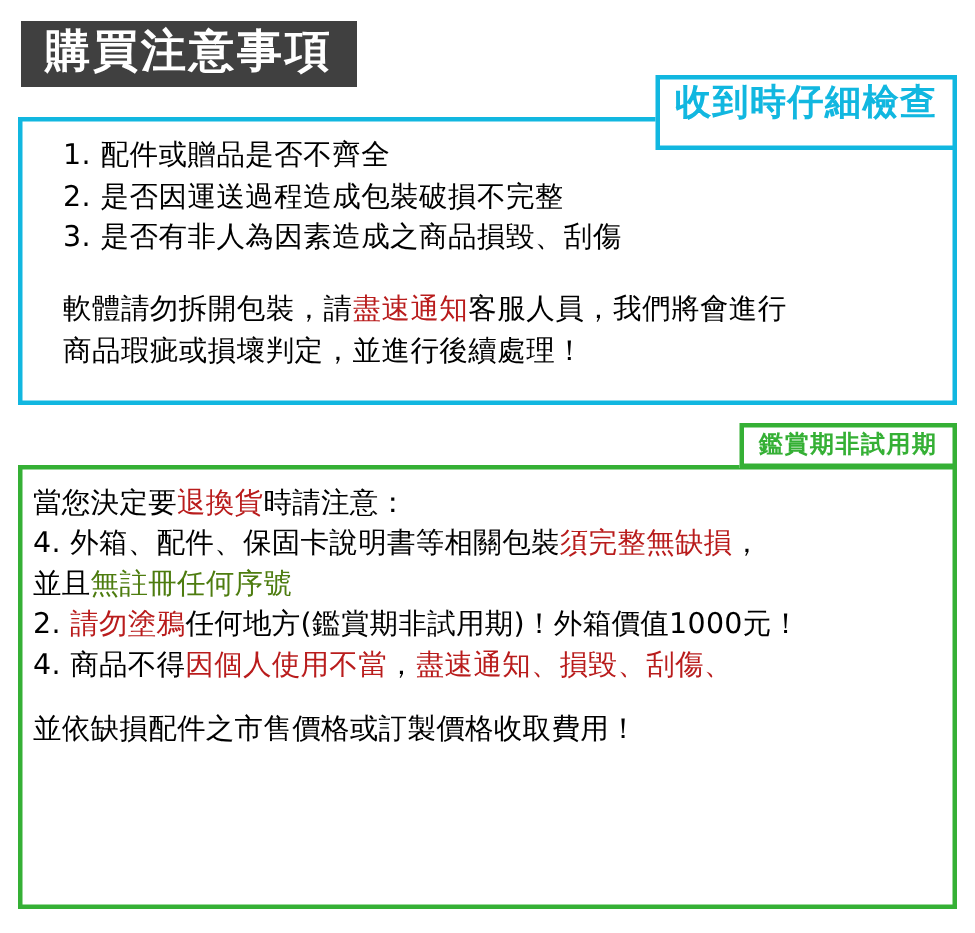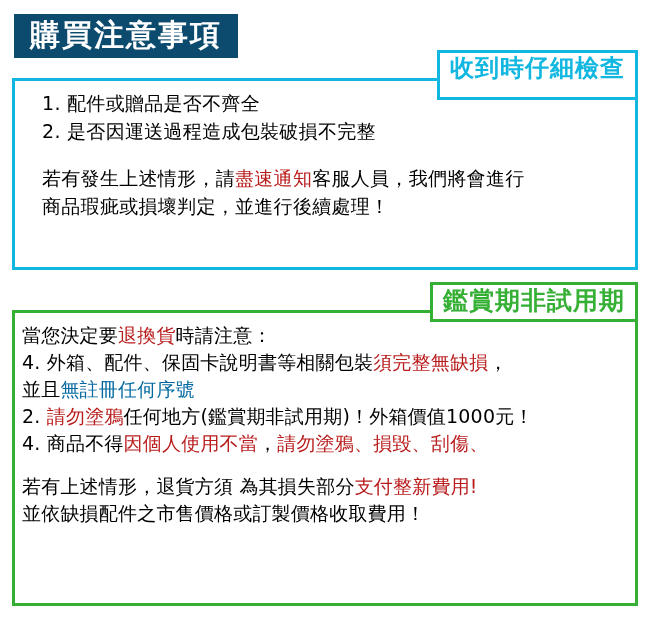--- a/index.html
+++ b/index.html
@@ -19,21 +19,21 @@
     width: 650px;
     height: 622px;
     box-sizing: border-box;
   }
 
   
   .title-banner {
     position: absolute;
     left: 14px;
     top: 14px;
-    background: #0c4a6e;
+    background: #404040;
     color: #ffffff;
     font-size: 30px;
     font-weight: bold;
     letter-spacing: 2px;
     padding: 5px 16px 7px 16px;
     line-height: 1.05;
     white-space: nowrap;
   }
 
   
@@ -78,21 +78,21 @@
   }
 
   
   .sec2-header {
     position: absolute;
     right: 12px;
     top: 282px;
     background: #ffffff;
     color: #35b035;
     border: 3px solid #35b035;
-    font-size: 25px;
+    font-size: 16px;
     font-weight: bold;
     letter-spacing: 1px;
     padding: 2px 10px 4px 10px;
     line-height: 1.1;
     white-space: nowrap;
     z-index: 3;
   }
   .sec2-box {
     position: absolute;
     left: 12px;
@@ -118,52 +118,52 @@
     height: 16px;
   }
 
   .line {
     white-space: normal;
   }
   .hl-red {
     color: #b91c1c;
   }
   .hl-blue {
-    color: #0369a1;
+    color: #4d7c0f;
   }
 </style>
 </head>
 <body>
 
 <div class="page">
 
   <div class="title-banner">購買注意事項</div>
 
   <div class="sec1-header">收到時仔細檢查</div>
   <div class="sec1-box"></div>
   <div class="sec1-body">
     <div class="line">1. 配件或贈品是否不齊全</div>
     <div class="line">2. 是否因運送過程造成包裝破損不完整</div>
+    <div class="line">3. 是否有非人為因素造成之商品損毀、刮傷</div>
     <div class="gap"></div>
-    <div class="line"><span>若有發生上述情形，請</span><span class="hl-red">盡速通知</span><span>客服人員，我們將會進行</span></div>
+    <div class="line"><span>軟體請勿拆開包裝，請</span><span class="hl-red">盡速通知</span><span>客服人員，我們將會進行</span></div>
     <div class="line">商品瑕疵或損壞判定，並進行後續處理！</div>
   </div>
 
   <div class="sec2-header">鑑賞期非試用期</div>
   <div class="sec2-box"></div>
   <div class="sec2-body">
     <div class="line"><span>當您決定要</span><span class="hl-red">退換貨</span><span>時請注意：</span></div>
 
     <div class="line"><span>4. 外箱、配件、保固卡說明書等相關包裝</span><span class="hl-red">須完整無缺損</span><span>，</span></div>
     <div class="line"><span>並且</span><span class="hl-blue">無註冊任何序號</span></div>
 
     <div class="line"><span>2. </span><span class="hl-red">請勿塗鴉</span><span>任何地方(鑑賞期非試用期)！外箱價值1000元！</span></div>
 
 
-    <div class="line"><span>4. 商品不得</span><span class="hl-red">因個人使用不當</span><span>，</span><span class="hl-red">請勿塗鴉、損毀、刮傷、</span></div>
+    <div class="line"><span>4. 商品不得</span><span class="hl-red">因個人使用不當</span><span>，</span><span class="hl-red">盡速通知、損毀、刮傷、</span></div>
 
     <div class="gap"></div>
 
-    <div class="line"><span>若有上述情形，退貨方須 為其損失部分</span><span class="hl-red">支付整新費用!</span></div>
     <div class="line">並依缺損配件之市售價格或訂製價格收取費用！</div>
   </div>
 
 </div>
 
 </body></html>

